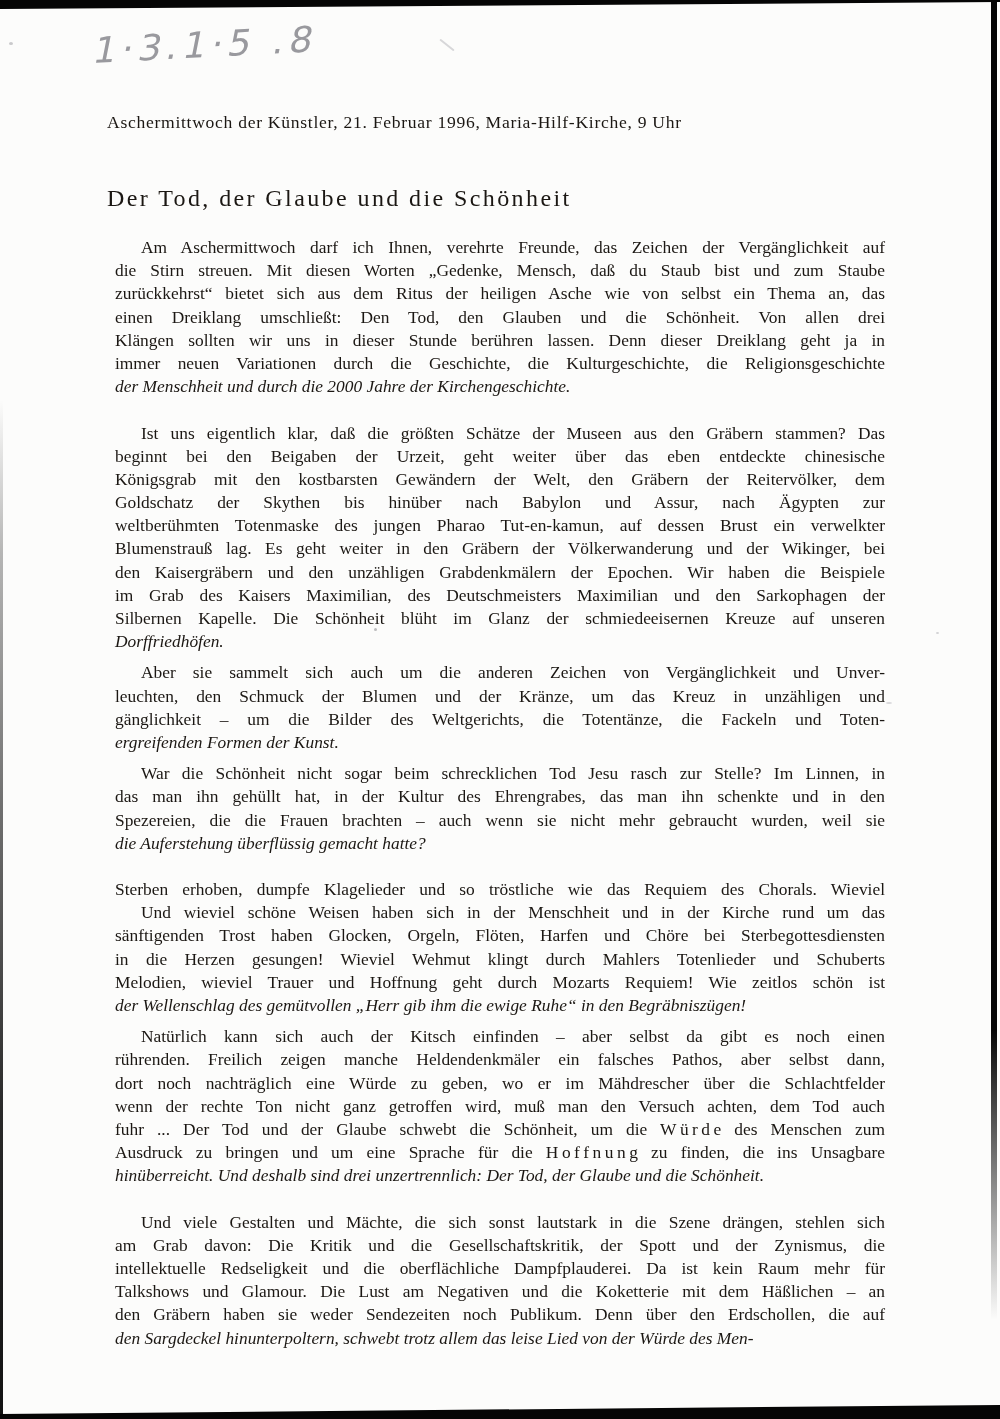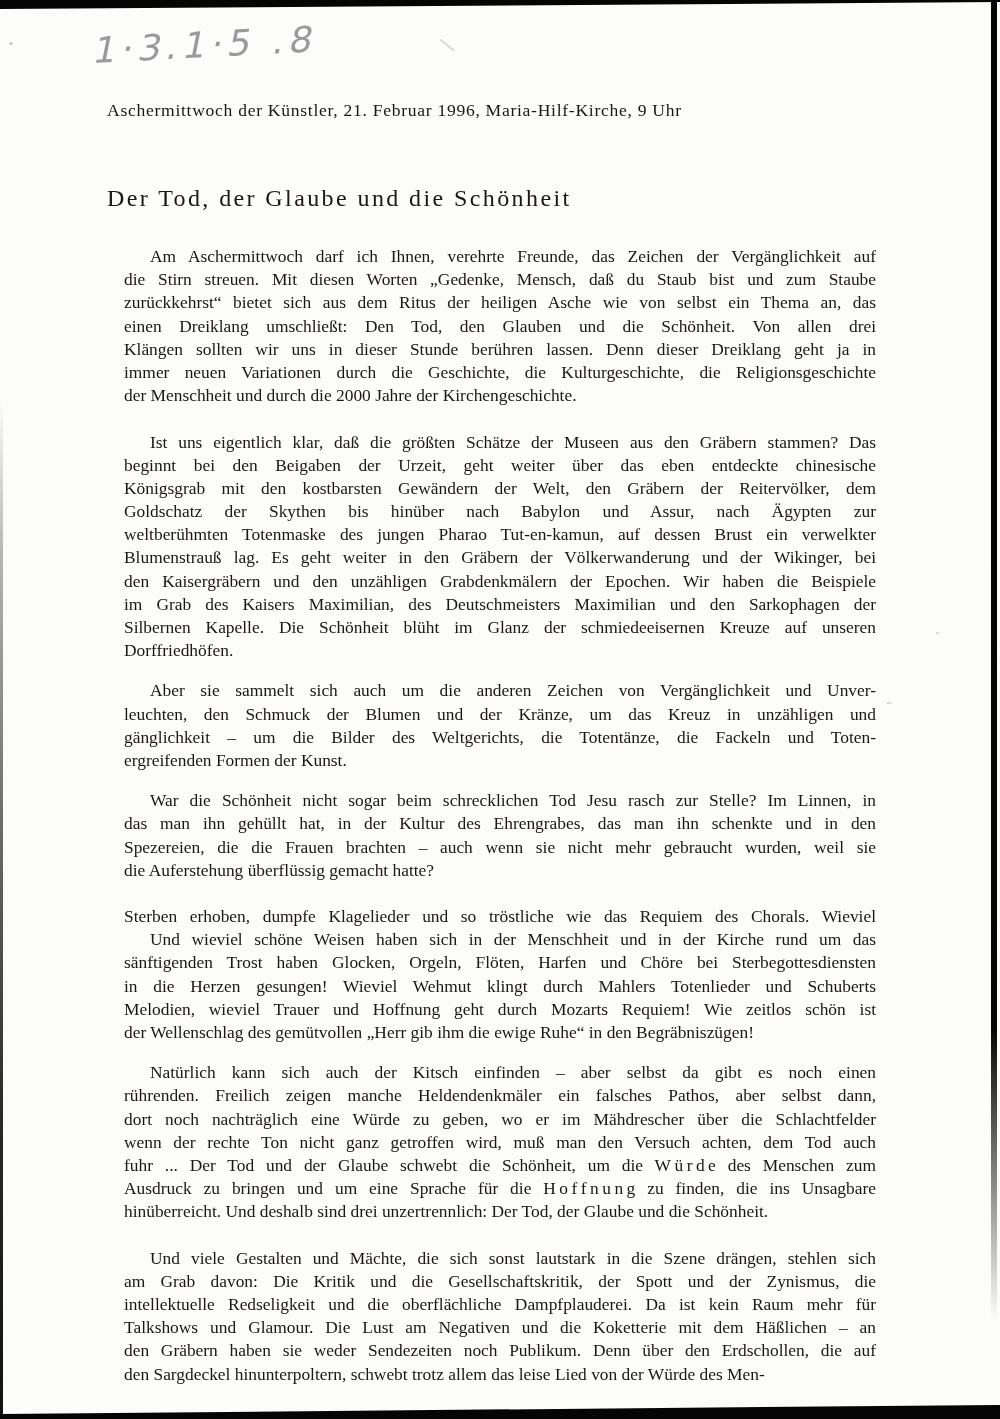--- a/index.html
+++ b/index.html
@@ -48,38 +48,38 @@
     color:#8f8f94;
     letter-spacing:5px;
     transform:skewX(-14deg) rotate(-3deg);
     transform-origin:left top;
     opacity:.9;
     white-space:nowrap;
   }
 
   
   .header-line{
-    position:absolute;left:107px;top:100px;
+    position:absolute;left:107px;top:112px;
     font-size:17.6px;letter-spacing:.7px;white-space:nowrap;
   }
   .doc-title{
     position:absolute;left:107px;top:185px;
     font-size:24px;letter-spacing:2.4px;white-space:nowrap;
   }
   .text-body{
     position:absolute;left:107px;top:228px;width:786px;
     font-size:17.4px;
   }
-  .paragraph{margin:17px;}
+  .paragraph{margin:8px;}
   .paragraph.gap{margin-top:23.2px;}
   .line{
     height:23.2px;line-height:23.2px;
     text-align:justify;text-align-last:justify;
   }
-  .line.para-end{text-align-last:left;}
+  .line.para-end{text-align-last:left;font-style:italic;}
   .line.first{text-indent:26px;}
 </style>
 </head>
 <body>
 
 <div class="scan">
 
   <div class="edge-top"></div>
   <div class="edge-right"></div>
   <div class="edge-left"></div>

